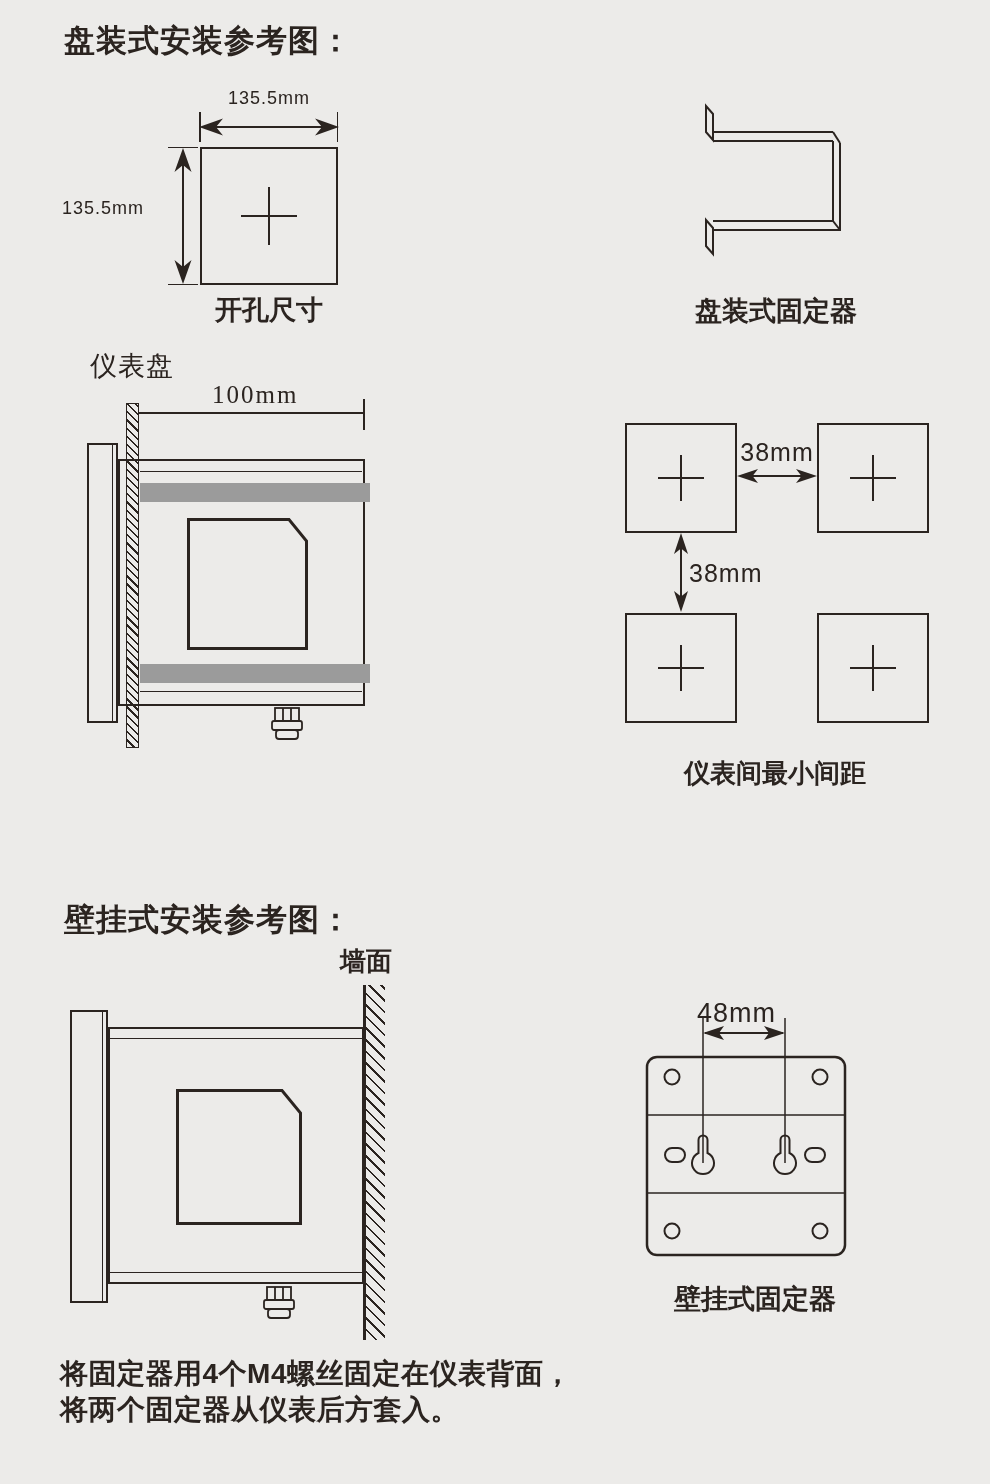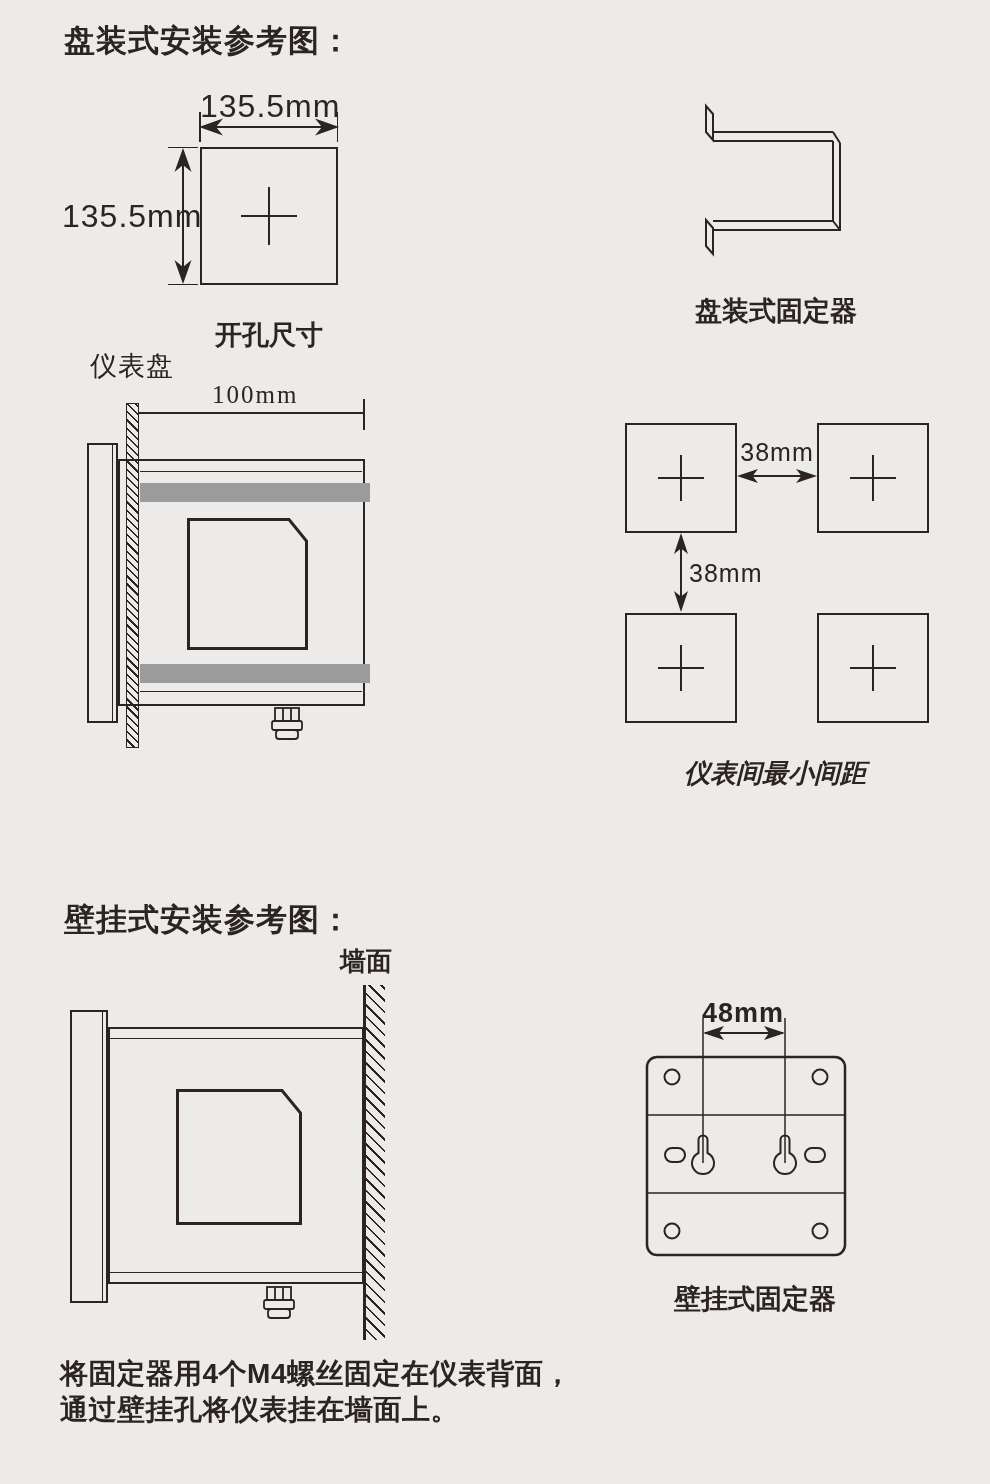--- a/index.html
+++ b/index.html
@@ -8,21 +8,21 @@
     --bg:#ecebe9;
   }
   html,body{margin:0;padding:0;}
   body{
     width:990px;height:1484px;position:relative;overflow:hidden;
     background:var(--bg);color:var(--ink);
     font-family:"Liberation Sans",sans-serif;
   }
   .sec-title{position:absolute;font-size:31px;font-weight:bold;letter-spacing:1px;}
   .cap{position:absolute;font-size:27px;font-weight:bold;text-align:center;}
-  .dim-label{position:absolute;font-size:32px;letter-spacing:1px;}
+  .dim-label{position:absolute;font-size:18px;letter-spacing:1px;}
   .serif{font-family:"Liberation Serif","DejaVu Serif",serif;}
   .note{position:absolute;font-size:28px;font-weight:bold;line-height:40px;letter-spacing:0.5px;}
   .hl{position:absolute;height:1.5px;background:var(--ink);}
   .vl{position:absolute;width:1.5px;background:var(--ink);}
   .box{position:absolute;box-sizing:border-box;border:2.5px solid var(--ink);}
   .graybar{position:absolute;background:var(--bar);}
   .hatch{
     position:absolute;box-sizing:border-box;
     background:repeating-linear-gradient(45deg,rgba(0,0,0,0) 0 4.2px,var(--ink) 4.2px 5.8px);
   }
@@ -58,21 +58,21 @@
   <line x1="11" y1="4" x2="11" y2="132" stroke="#2b2420" stroke-width="2"></line>
   <polygon points="11,0 2.5,24 11,17 19.5,24" fill="#2b2420"></polygon>
   <polygon points="11,136 2.5,112 11,119 19.5,112" fill="#2b2420"></polygon>
 </svg>
 <div class="hl" style="left:168px;top:146.5px;width:30px;"></div>
 <div class="hl" style="left:168px;top:283.5px;width:30px;"></div>
 
 <div class="box" style="left:200px;top:147px;width:138px;height:138px;">
   <div class="cross cross56"></div>
 </div>
-<div class="cap" style="left:200px;top:292px;width:138px;margin-top:25px;">开孔尺寸</div>
+<div class="cap" style="left:200px;top:292px;width:138px;">开孔尺寸</div>
 
 <svg style="left:693px;top:100px;" width="155" height="160" viewBox="0 0 155 160" fill="none" stroke="#2b2420" stroke-width="2">
   <polygon points="13,6 20,14 20,40 13,32"></polygon>
   <line x1="20" y1="32" x2="140" y2="32"></line>
   <line x1="20" y1="41" x2="140" y2="41"></line>
   <line x1="140" y1="32" x2="147" y2="43"></line>
   <line x1="140" y1="41" x2="140" y2="121"></line>
   <line x1="147" y1="43" x2="147" y2="131"></line>
   <line x1="20" y1="121" x2="140" y2="121"></line>
   <line x1="20" y1="130" x2="147" y2="130"></line>
@@ -129,21 +129,21 @@
   <polygon points="80,10 59,3 64.5,10 59,17" fill="#2b2420"></polygon>
 </svg>
 
 <svg style="left:671px;top:533px;" width="20" height="79" viewBox="0 0 20 79">
   <line x1="10" y1="3" x2="10" y2="76" stroke="#2b2420" stroke-width="2"></line>
   <polygon points="10,0 3,21 10,15.5 17,21" fill="#2b2420"></polygon>
   <polygon points="10,79 3,58 10,63.5 17,58" fill="#2b2420"></polygon>
 </svg>
 <div class="dim-label" style="left:689px;top:559px;font-size:25px;">38mm</div>
 
-<div class="cap" style="left:655px;top:756px;width:240px;font-size:26px;font-style:italic;">仪表间最小间距</div>
+<div class="cap" style="left:655px;top:756px;width:240px;font-size:26px;">仪表间最小间距</div>
 
 <div class="note" style="left:64px;top:757px;">
 </div>
 
 <div class="sec-title" style="left:64px;top:878px;margin-top:21px;">壁挂式安装参考图：</div>
 
 <div class="cap" style="left:336px;top:944px;width:60px;font-size:26px;">墙面</div>
 
 <div class="box" style="left:108px;top:1027px;width:256px;height:257px;"></div>
 <div class="hl" style="left:110px;top:1038px;width:252px;height:1px;"></div>
@@ -160,21 +160,21 @@
 <div class="hatch-band" style="left:366px;top:985px;width:19px;height:355px;"></div>
 
 <svg style="left:263px;top:1286px;" width="32" height="34" viewBox="0 0 32 34" fill="none" stroke="#2b2420" stroke-width="1.8">
   <rect x="4" y="1" width="24" height="13"></rect>
   <line x1="12" y1="1" x2="12" y2="14"></line>
   <line x1="20" y1="1" x2="20" y2="14"></line>
   <rect x="1" y="14" width="30" height="9" rx="2"></rect>
   <rect x="5" y="23" width="22" height="9" rx="3"></rect>
 </svg>
 
-<div class="dim-label" style="left:697px;top:998px;width:92px;text-align:center;font-size:27px;font-weight:bold;">48mm</div>
+<div class="dim-label" style="left:697px;top:998px;width:92px;font-size:27px;font-weight:normal;">48mm</div>
 
 <svg style="left:640px;top:1016px;" width="220" height="245" viewBox="0 0 220 245" fill="none" stroke="#2b2420">
   <line x1="63" y1="2" x2="63" y2="147" stroke-width="1.5"></line>
   <line x1="145" y1="2" x2="145" y2="147" stroke-width="1.5"></line>
   <line x1="65" y1="17" x2="143" y2="17" stroke-width="2"></line>
   <polygon points="63,17 84,10 79,17 84,24" fill="#2b2420" stroke="none"></polygon>
   <polygon points="145,17 124,10 129,17 124,24" fill="#2b2420" stroke="none"></polygon>
   <rect x="7" y="41" width="198" height="198" rx="10" stroke-width="2.5"></rect>
   <line x1="8" y1="99" x2="204" y2="99" stroke-width="1.5"></line>
   <line x1="8" y1="177" x2="204" y2="177" stroke-width="1.5"></line>
@@ -185,14 +185,14 @@
   <path d="M58.5,137 A11,11 0 1 0 67.5,137 L67.5,124 A4.5,4.5 0 0 0 58.5,124 Z" stroke-width="2"></path>
   <path d="M140.5,137 A11,11 0 1 0 149.5,137 L149.5,124 A4.5,4.5 0 0 0 140.5,124 Z" stroke-width="2"></path>
   <rect x="25" y="132" width="20" height="14" rx="7" stroke-width="2"></rect>
   <rect x="165" y="132" width="20" height="14" rx="7" stroke-width="2"></rect>
 </svg>
 
 <div class="cap" style="left:635px;top:1281px;width:240px;">壁挂式固定器</div>
 
 <div class="note" style="left:60px;top:1356px;line-height:36px;">
   <div>将固定器用4个M4螺丝固定在仪表背面，</div>
-  <div>通过壁挂孔将仪表挂在墙面上。</div>
+  <div>将两个固定器从仪表后方套入。</div>
 </div>
 
 </body></html>

